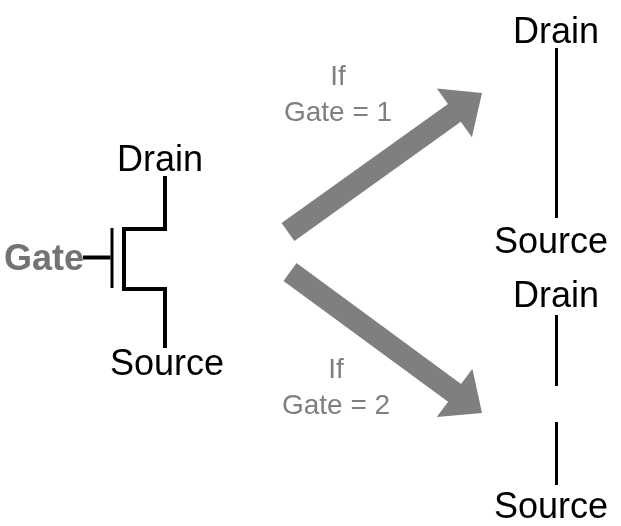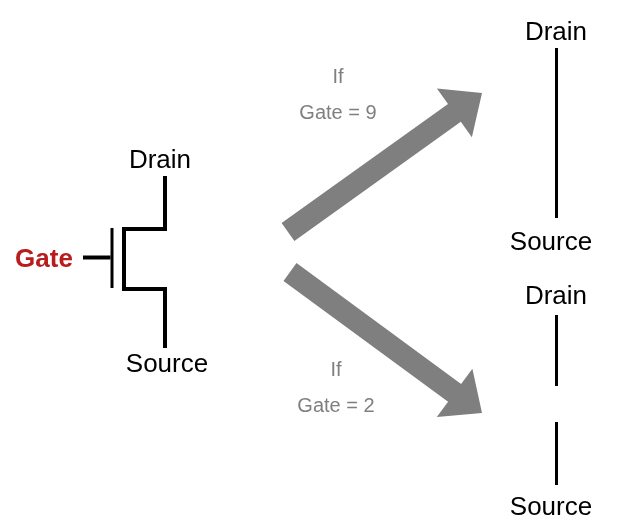--- a/index.html
+++ b/index.html
@@ -14,30 +14,30 @@
   #graphics {
     position: absolute;
     left: 0; top: 0;
     width: 621px; height: 526px;
   }
   .lbl {
     position: absolute;
     text-align: center;
     white-space: nowrap;
     color: #000000;
-    font-size: 26px;
+    font-size: 36px;
     line-height: 36px;
   }
   .lbl.gray {
     color: #7f7f7f;
-    font-size: 20px;
+    font-size: 28px;
     line-height: 36px;
   }
   .lbl.red {
-    color: #b91c1c;
+    color: #737373;
     font-weight: bold;
   }
 </style>
 </head>
 <body>
 
 <div id="canvas">
 
   <svg id="graphics" viewBox="0 0 621 526">
 
@@ -56,21 +56,21 @@
       <line x1="556.5" y1="422" x2="556.5" y2="485" stroke-width="3" stroke="#000000"></line>
     </g>
   </svg>
 
   <div class="lbl" style="left:100px; top:141px; width:120px;">Drain</div>
   <div class="lbl red" style="left:4px; top:240px; width:80px;">Gate</div>
   <div class="lbl" style="left:97px; top:345px; width:140px;">Source</div>
 
   <div class="lbl gray" style="left:268px; top:58px; width:140px;">
     <div>If</div>
-    <div>Gate = 9</div>
+    <div>Gate = 1</div>
   </div>
 
   <div class="lbl gray" style="left:266px; top:351px; width:140px;">
     <div>If</div>
     <div>Gate = 2</div>
   </div>
 
   <div class="lbl" style="left:496px; top:13px; width:120px;">Drain</div>
   <div class="lbl" style="left:481px; top:223px; width:140px;">Source</div>
 

